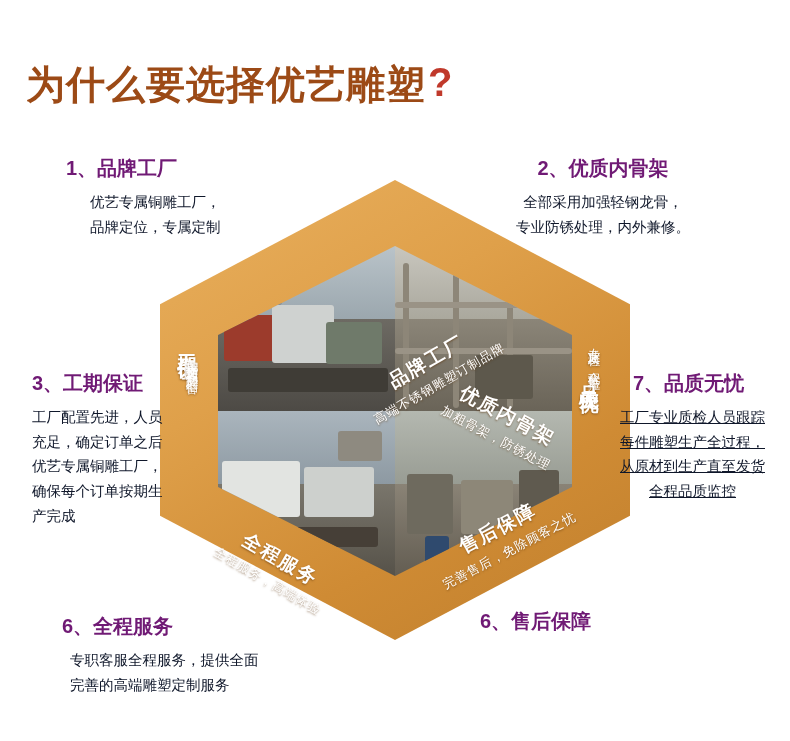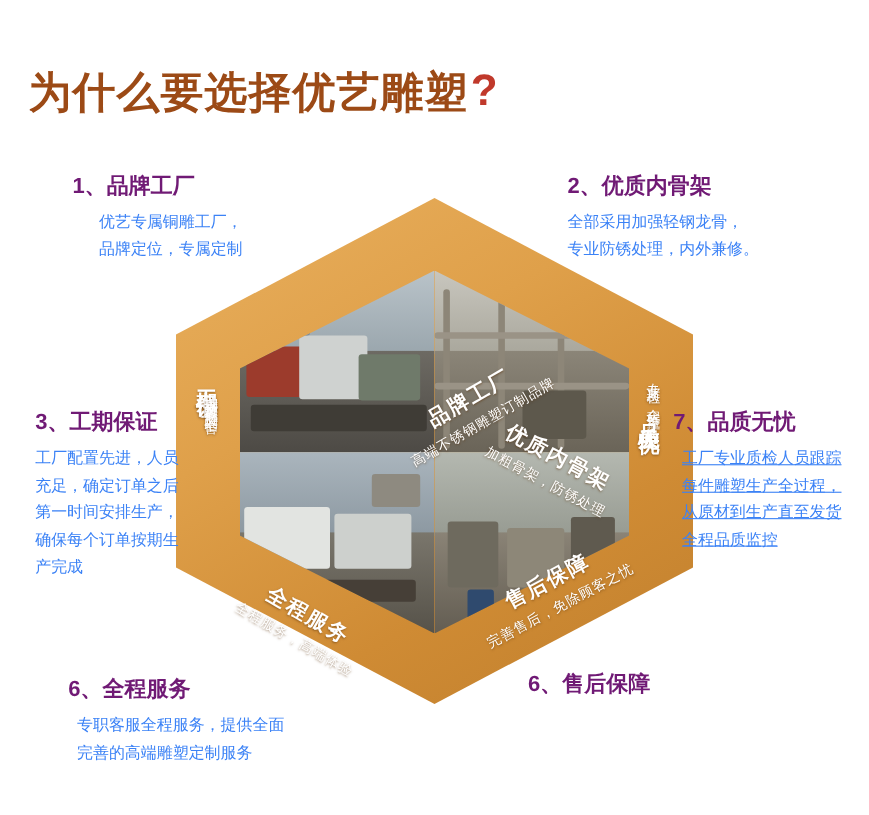--- a/index.html
+++ b/index.html
@@ -147,26 +147,26 @@
   }
   .item .head {
     font-size: 20px;
     font-weight: bold;
     color: #701a75;
     margin-bottom: 8px;
     white-space: nowrap;
   }
   .item .desc {
     font-size: 14.5px;
-    color: #3b82f6;
+    color: #0f172a;
     line-height: 1.7;
     white-space: pre-line;
   }
   .item.right .head,
-  .item.right .desc { text-align: left; }
+  .item.right .desc { text-align: center; }
 
   #item-1 { left: 66px;  top: 155px; }
   #item-1 .desc { padding-left: 24px; }
   #item-2 { left: 516px; top: 155px; }
   #item-3 { left: 32px;  top: 370px; }
   #item-4 { left: 612px; top: 370px; }
   #item-4 .desc { margin-left: 8px; text-decoration: underline; }
   #item-5 { left: 62px;  top: 613px; }
   #item-5 .desc { padding-left: 8px; }
   #item-6 { left: 480px; top: 608px; }
@@ -263,21 +263,21 @@
   <div class="item right" id="item-2">
     <div class="head">2、优质内骨架</div>
     <div class="desc">全部采用加强轻钢龙骨，
 专业防锈处理，内外兼修。</div>
   </div>
 
   <div class="item" id="item-3">
     <div class="head">3、工期保证</div>
     <div class="desc">工厂配置先进，人员
 充足，确定订单之后
-第一时间安排生产，
+优艺专属铜雕工厂，
 确保每个订单按期生
 产完成</div>
   </div>
 
   <div class="item right" id="item-4">
     <div class="head">7、品质无忧</div>
     <div class="desc">工厂专业质检人员跟踪
 每件雕塑生产全过程，
 从原材到生产直至发货
 全程品质监控</div>

